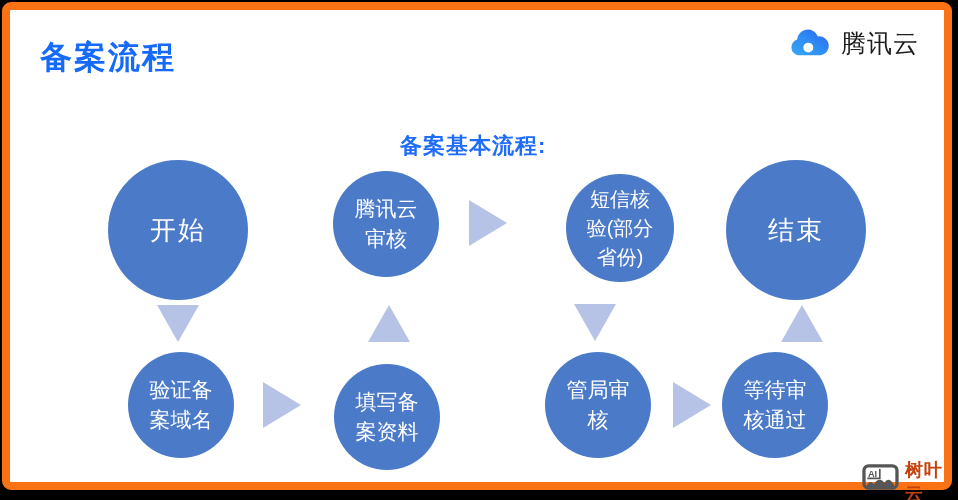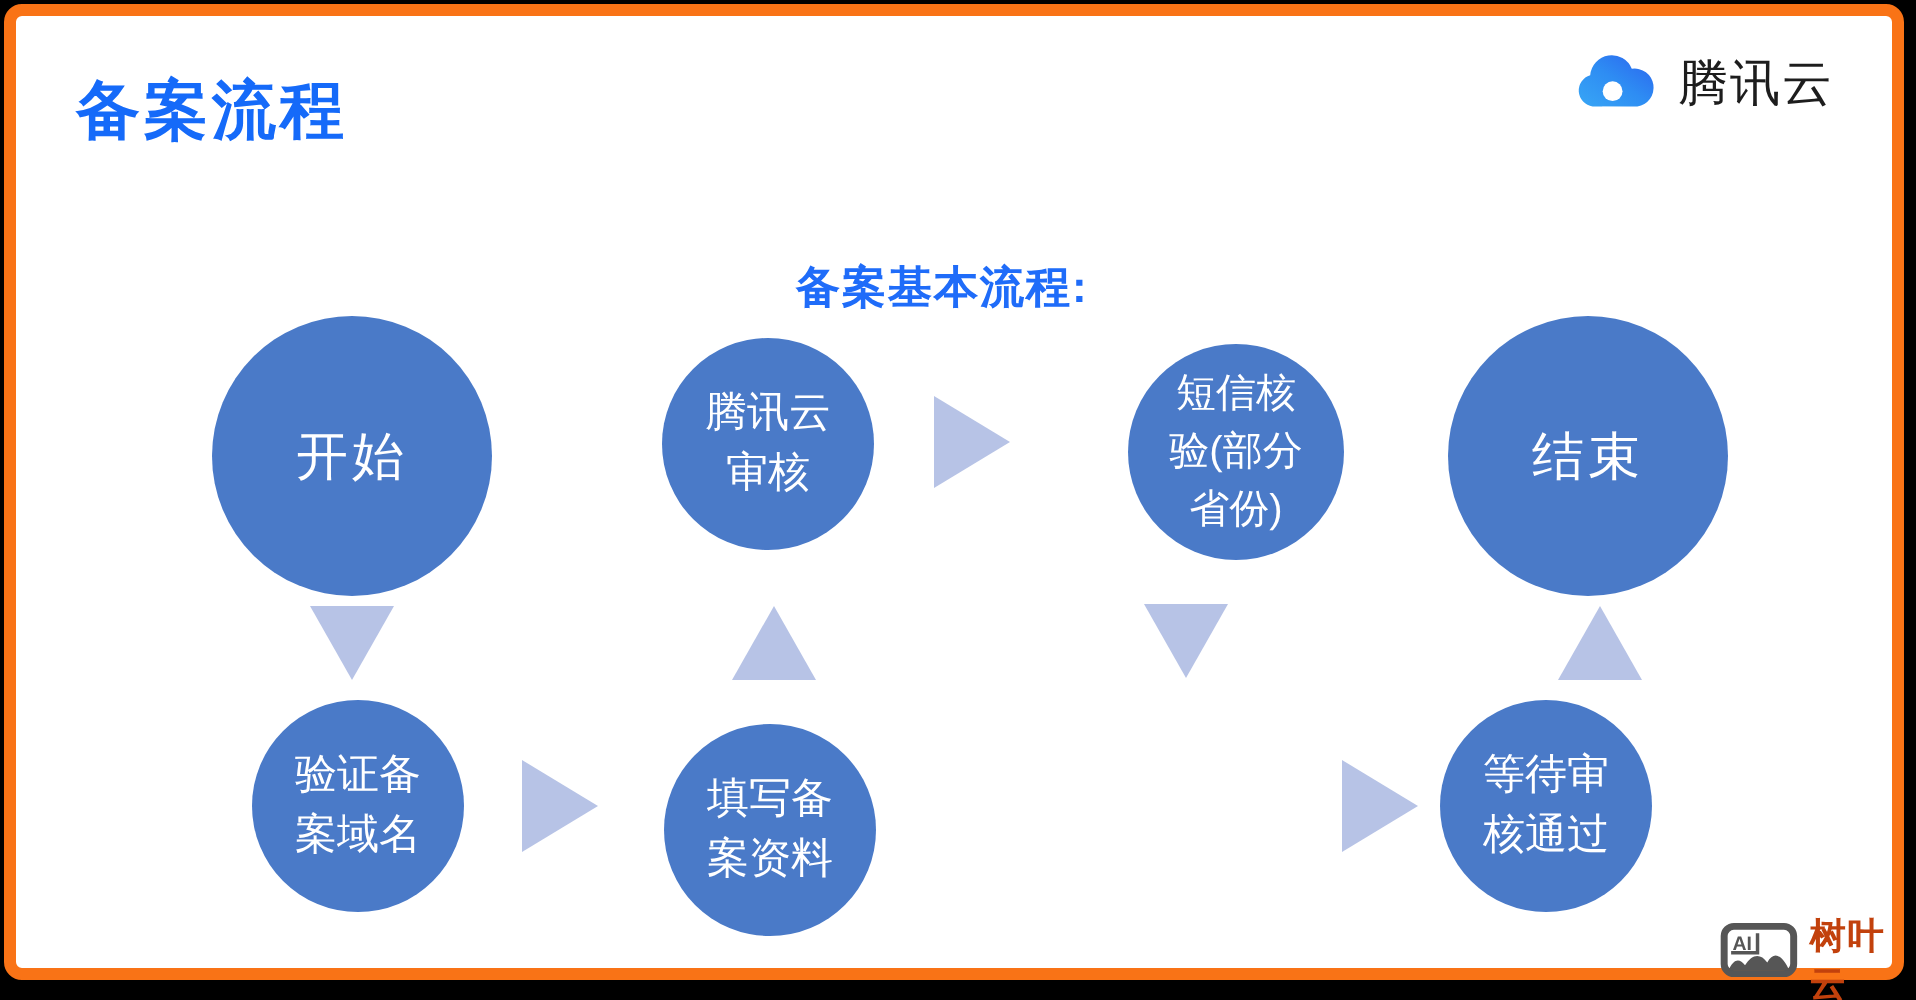--- a/index.html
+++ b/index.html
@@ -9,21 +9,21 @@
   }
   :root{
     --node-fill:#4a7ac8;
     --node-text:#ffffff;
     --arrow:#b7c3e6;
     --heading:#1f6cf9;
     --title:#156af9;
   }
   .card{
     position:absolute;left:2px;top:2px;width:950px;height:488px;
-    box-sizing:border-box;background:#fff;border:6px solid #f97316;border-radius:9px;
+    box-sizing:border-box;background:#fff;border:8px solid #f97316;border-radius:9px;
   }
   .page-title{
     position:absolute;left:30px;top:26px;margin:0;
     font-size:32px;font-weight:bold;color:var(--title);letter-spacing:2px;
   }
   .logo{position:absolute;left:776px;top:17px;display:flex;align-items:center;gap:8px;}
   .logo-text{font-size:25px;color:#1d1d1d;font-weight:500;letter-spacing:1px;}
   .flow-heading{
     position:absolute;left:377px;top:108px;margin:13px;
     font-size:22px;font-weight:bold;color:var(--heading);letter-spacing:1px;
@@ -90,20 +90,24 @@
 
   <div class="node large" style="left:716px;top:150px;">
     <span>结束</span>
   </div>
 
   <div class="node small" style="left:324px;top:354px;">
     <span>填写备</span>
     <span>案资料</span>
   </div>
 
+  <div class="node small" style="left:535px;top:342px;">
+    <span>管局审</span>
+    <span>核</span>
+  </div>
 
   <div class="node small" style="left:712px;top:342px;">
     <span>等待审</span>
     <span>核通过</span>
   </div>
 
   <div class="arr arr-right" style="left:459px;top:190px;"></div>
   <div class="arr arr-down" style="left:147px;top:295px;"></div>
   <div class="arr arr-up" style="left:358px;top:295px;"></div>
   <div class="arr arr-down" style="left:564px;top:294px;"></div>

